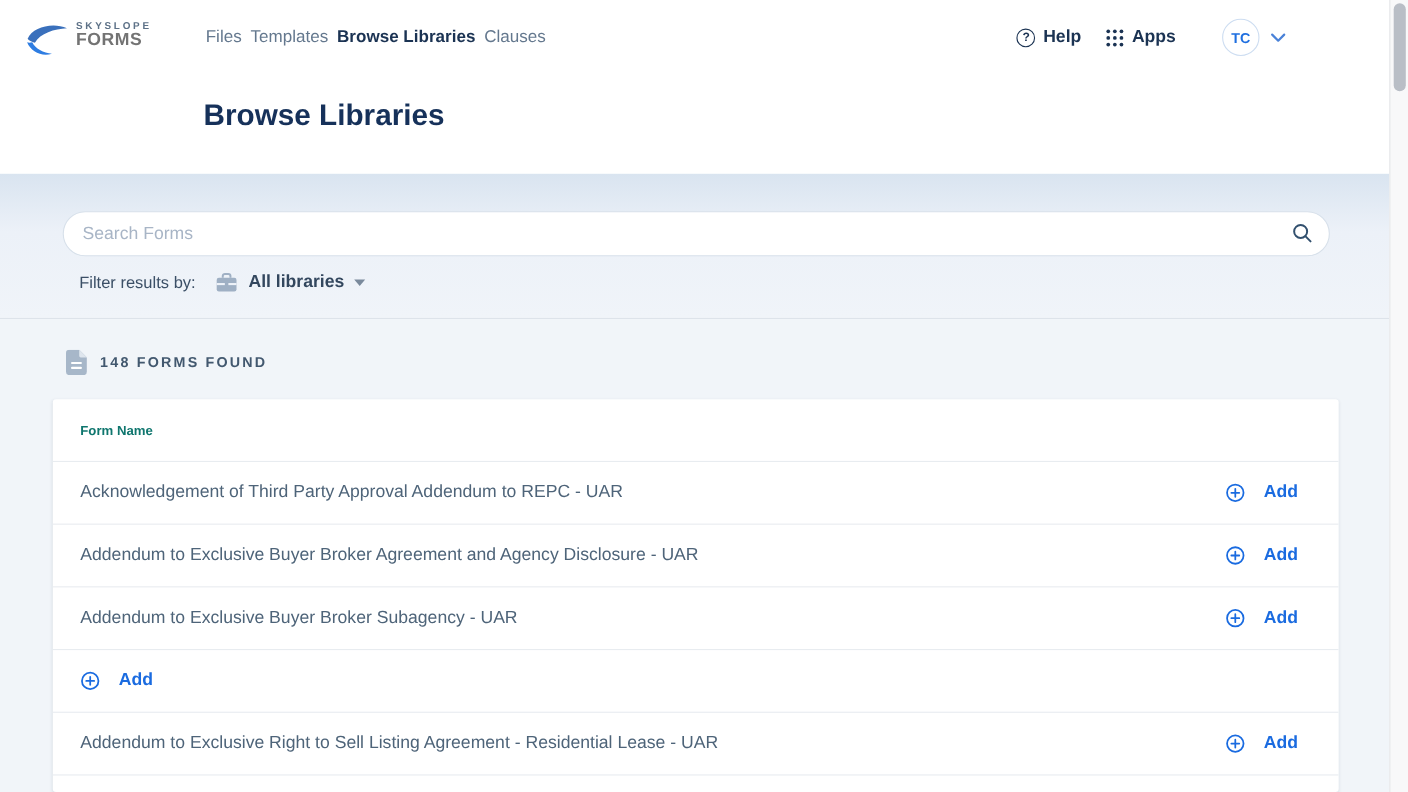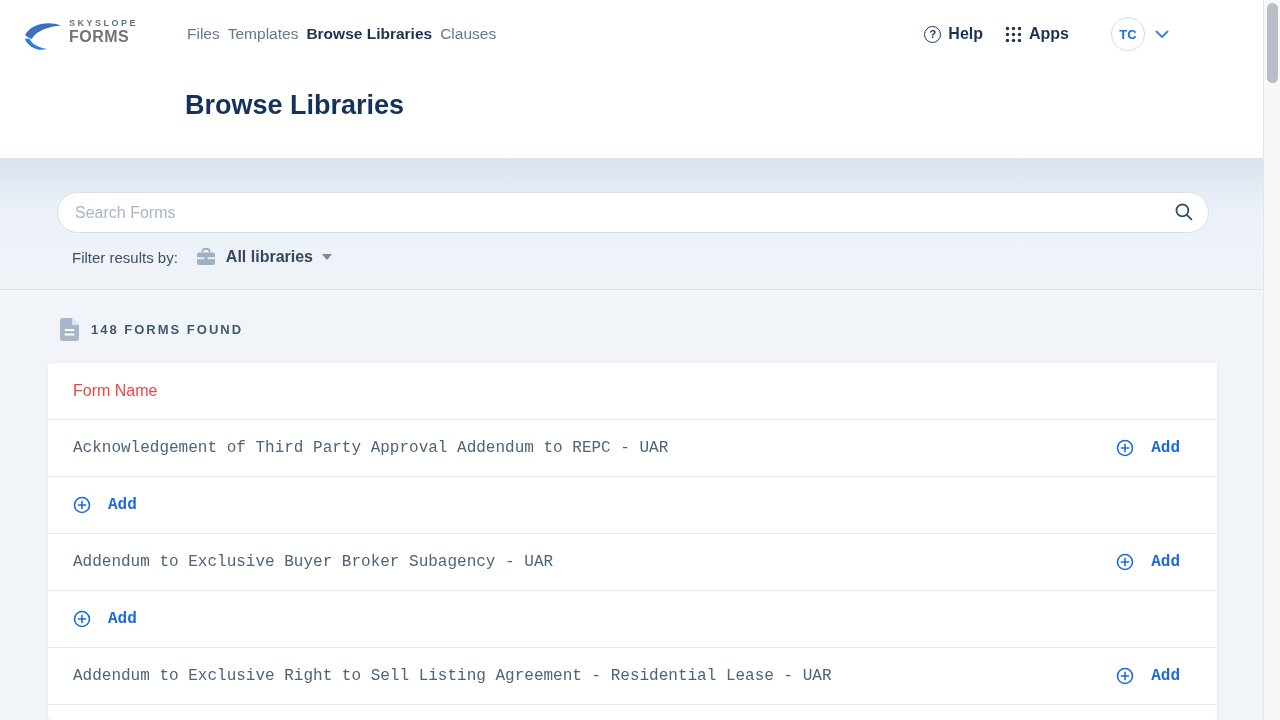--- a/index.html
+++ b/index.html
@@ -61,23 +61,23 @@
 
   
   .results { background:#f1f5f9; height:430px; }
   .found-row { display:flex; align-items:center; padding:28px 0 0 60px; }
   .found-text { margin-left:12px; font-size:13px; font-weight:bold; letter-spacing:2px; color:#42586f; }
 
   .card { margin:22px 0 0 48px; width:1169px; height:357px; background:#fff;
     border-radius:3px; box-shadow:0 1px 3px rgba(20,40,70,0.10); overflow:hidden; }
   .card-header { height:57px; display:flex; align-items:center; padding:0 37px 0 25px;
     border-bottom:1px solid #e8ecf0; }
-  .col-title { font-size:16px; font-weight:normal; color:#ef4444; }
+  .col-title { font-size:12px; font-weight:bold; color:#0f766e; }
   .row { height:57px; display:flex; align-items:center; justify-content:space-between;
-    padding:0 37px 0 25px; border-bottom:1px solid #e8ecf0;font-family:Liberation Mono, monospace; }
+    padding:0 37px 0 25px; border-bottom:1px solid #e8ecf0; }
   .row-name { font-size:16px; color:#4e6479; }
   .add-btn { display:flex; align-items:center; gap:17px; color:#1a6be0; cursor:pointer;
     background:none; border:none; font-family:inherit; }
   .add-label { font-size:16px; font-weight:bold; color:#1a6be0; }
 </style>
 </head>
 <body>
 
 <div class="viewport">
   <div class="content">
@@ -186,20 +186,21 @@
               <button class="add-btn">
                 <svg width="18" height="18" viewBox="0 0 18 18">
                   <circle cx="9" cy="9" r="7.5" fill="none" stroke="#1a6be0" stroke-width="1.6"></circle>
                   <path d="M9 5.4 v7.2 M5.4 9 h7.2" stroke="#1a6be0" stroke-width="1.6" stroke-linecap="round"></path>
                 </svg>
                 <span class="add-label">Add</span>
               </button>
             </div>
 
             <div class="row">
+              <span class="row-name">Addendum to Exclusive Buyer Broker Agreement and Agency Disclosure - UAR</span>
               <button class="add-btn">
                 <svg width="18" height="18" viewBox="0 0 18 18">
                   <circle cx="9" cy="9" r="7.5" fill="none" stroke="#1a6be0" stroke-width="1.6"></circle>
                   <path d="M9 5.4 v7.2 M5.4 9 h7.2" stroke="#1a6be0" stroke-width="1.6" stroke-linecap="round"></path>
                 </svg>
                 <span class="add-label">Add</span>
               </button>
             </div>
 
             <div class="row">

